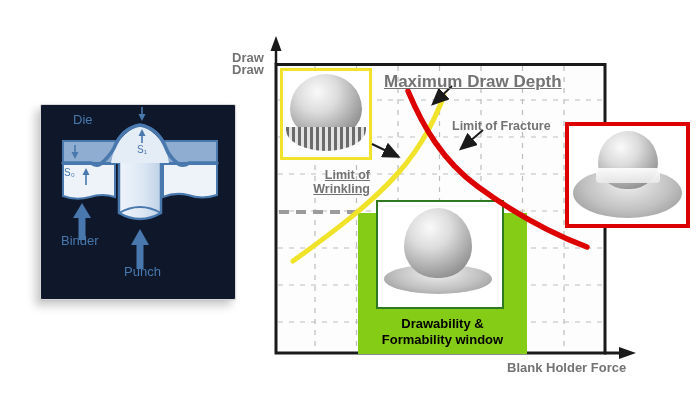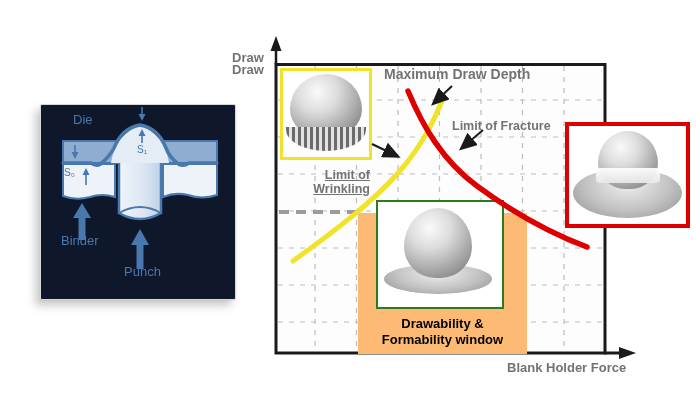--- a/index.html
+++ b/index.html
@@ -13,28 +13,28 @@
   #inset-panel{
     left:40px;top:104px;width:194px;height:194px;background:#0f172a;
     border:1px solid #d8d8d8;border-radius:2px;
     box-shadow:-5px 6px 9px rgba(110,110,110,.35),0 1px 2px rgba(0,0,0,.08);
   }
   .inset-label{position:absolute;color:#4878ad;font-size:13px;line-height:1;}
   .inset-label.small{font-size:10px;}
   
   .chart-label{position:absolute;color:#737373;font-weight:bold;white-space:nowrap;}
   #y-axis-label{left:232px;top:52px;font-size:13px;line-height:12px;}
-  #max-draw-depth-label{left:384px;top:66px;font-size:14px;}
+  #max-draw-depth-label{left:384px;top:72px;font-size:17px;text-decoration:underline;}
   #limit-fracture-label{left:452px;top:119px;font-size:12.5px;}
   #limit-wrinkling-label{left:294px;top:168px;width:76px;text-align:right;font-size:12.5px;line-height:14px;white-space:normal;text-decoration:underline;}
   #x-axis-label{left:507px;top:360px;font-size:13px;}
   
   #wrinkle-box{left:280px;top:68px;width:86px;height:86px;background:#fff;border:3px solid #f0e32a;}
   #fracture-box{left:565px;top:122px;width:117px;height:98px;background:#fff;border:4px solid #dc0000;}
-  #green-window{left:358px;top:213px;width:169px;height:141px;background:#fdba74;}
+  #green-window{left:358px;top:213px;width:169px;height:141px;background:#84cc16;}
   #good-cup-box{position:absolute;left:18px;top:-13px;width:124px;height:105px;background:#fff;border:2px solid #2f7a1f;}
   #window-label{position:absolute;left:0;bottom:6px;width:100%;text-align:center;
     color:#000;font-weight:bold;font-size:13px;line-height:16px;}
   
   .cup{position:absolute;}
   .dome{position:absolute;border-radius:50% 50% 46% 46% / 55% 55% 45% 45%;
     background:radial-gradient(circle at 38% 28%,#fafafa 0%,#dcdcdc 32%,#a9a9a9 64%,#787878 95%);}
   .flange{position:absolute;border-radius:50%;
     background:radial-gradient(ellipse at 50% 30%,#f0f0f0 0%,#c2c2c2 55%,#8e8e8e 100%);}
   .wrinkles{position:absolute;border-radius:0 0 50% 50% / 0 0 90% 90%;

